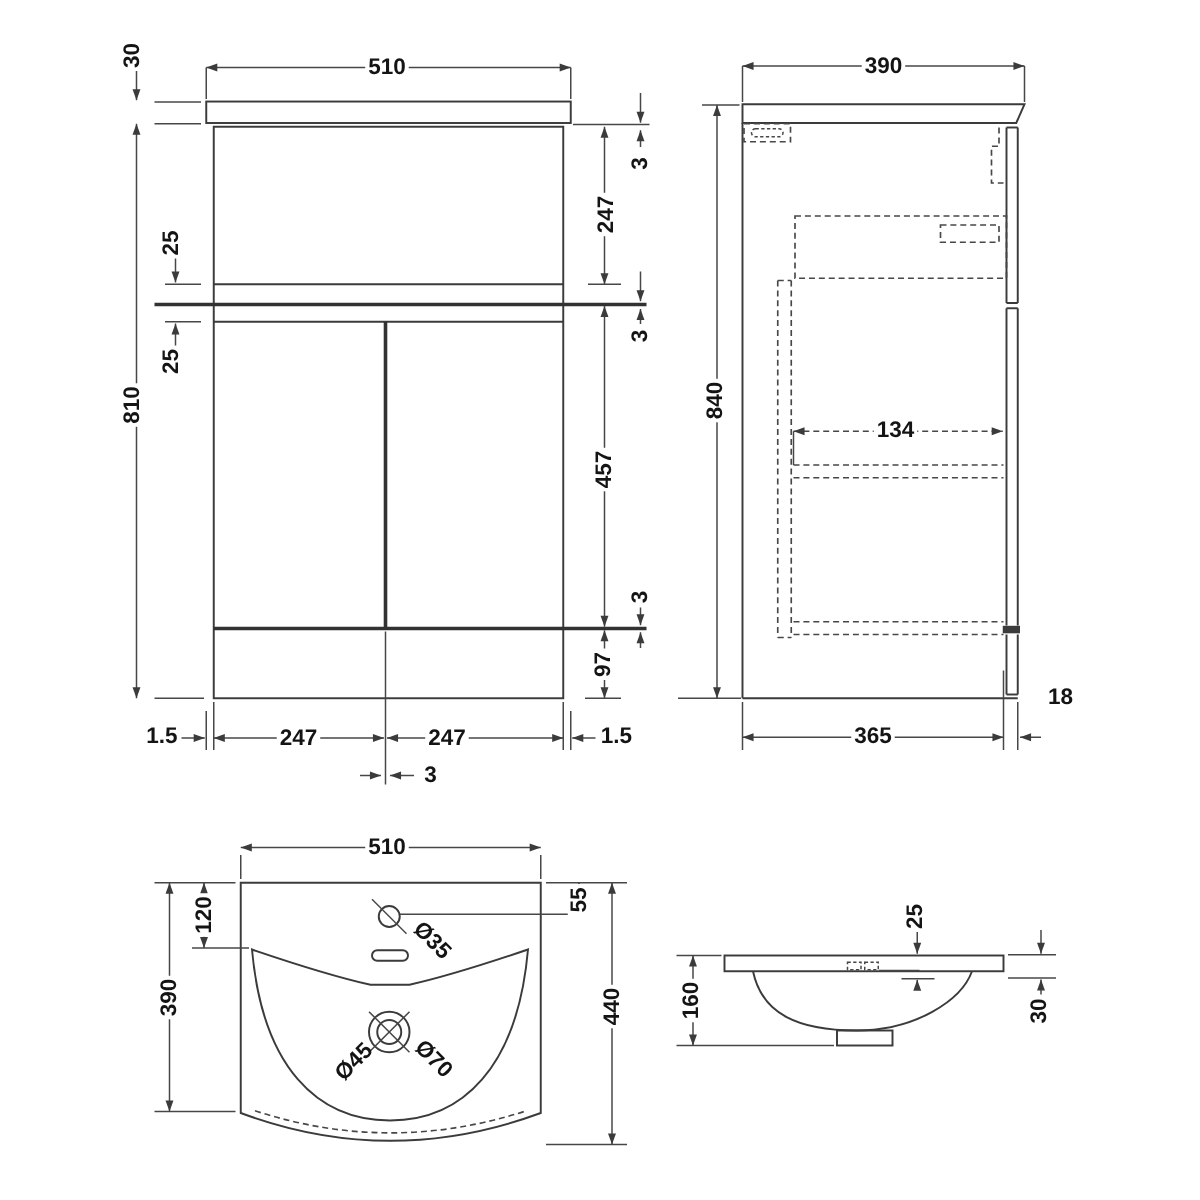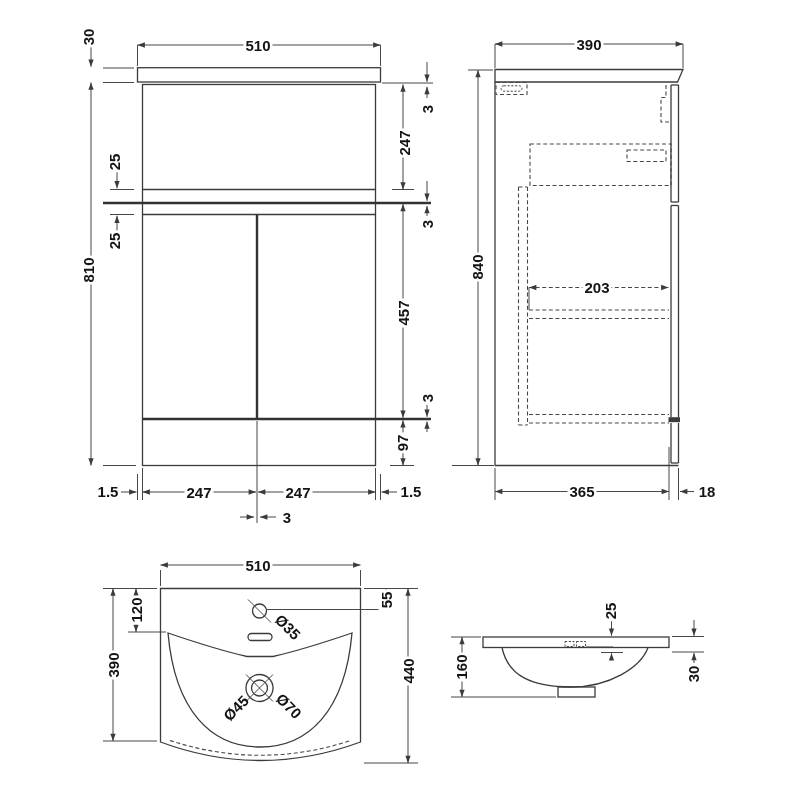--- a/index.html
+++ b/index.html
@@ -197,23 +197,23 @@
 <div class="dim v" style="left:427px;top:398px;">3</div>
 <div class="dim v" style="left:402px;top:443px;">97</div>
 <div class="dim" style="left:108px;top:491px;">1.5</div>
 <div class="dim" style="left:199px;top:492px;">247</div>
 <div class="dim" style="left:298px;top:492px;">247</div>
 <div class="dim" style="left:411px;top:491px;">1.5</div>
 <div class="dim" style="left:287px;top:517px;">3</div>
 
 <div class="dim" style="left:589px;top:44px;">390</div>
 <div class="dim v" style="left:477px;top:267px;">840</div>
-<div class="dim" style="left:597px;top:287px;">203</div>
+<div class="dim" style="left:597px;top:287px;">134</div>
 <div class="dim" style="left:582px;top:491px;text-align:center;">365</div>
-<div class="dim" style="left:707px;top:491px;text-align:right;">18</div>
+<div class="dim" style="left:707px;top:465px;text-align:right;">18</div>
 
 <div class="dim" style="left:258px;top:565px;">510</div>
 <div class="dim v" style="left:136px;top:610px;">120</div>
 <div class="dim v" style="left:113px;top:665px;">390</div>
 <div class="dim v" style="left:386px;top:600px;">55</div>
 <div class="dim v" style="left:408px;top:671px;">440</div>
 <div class="dim d45" style="left:288px;top:627px;">Ø35</div>
 <div class="dim dm45" style="left:236px;top:708px;">Ø45</div>
 <div class="dim d45" style="left:289px;top:706px;">Ø70</div>
 

